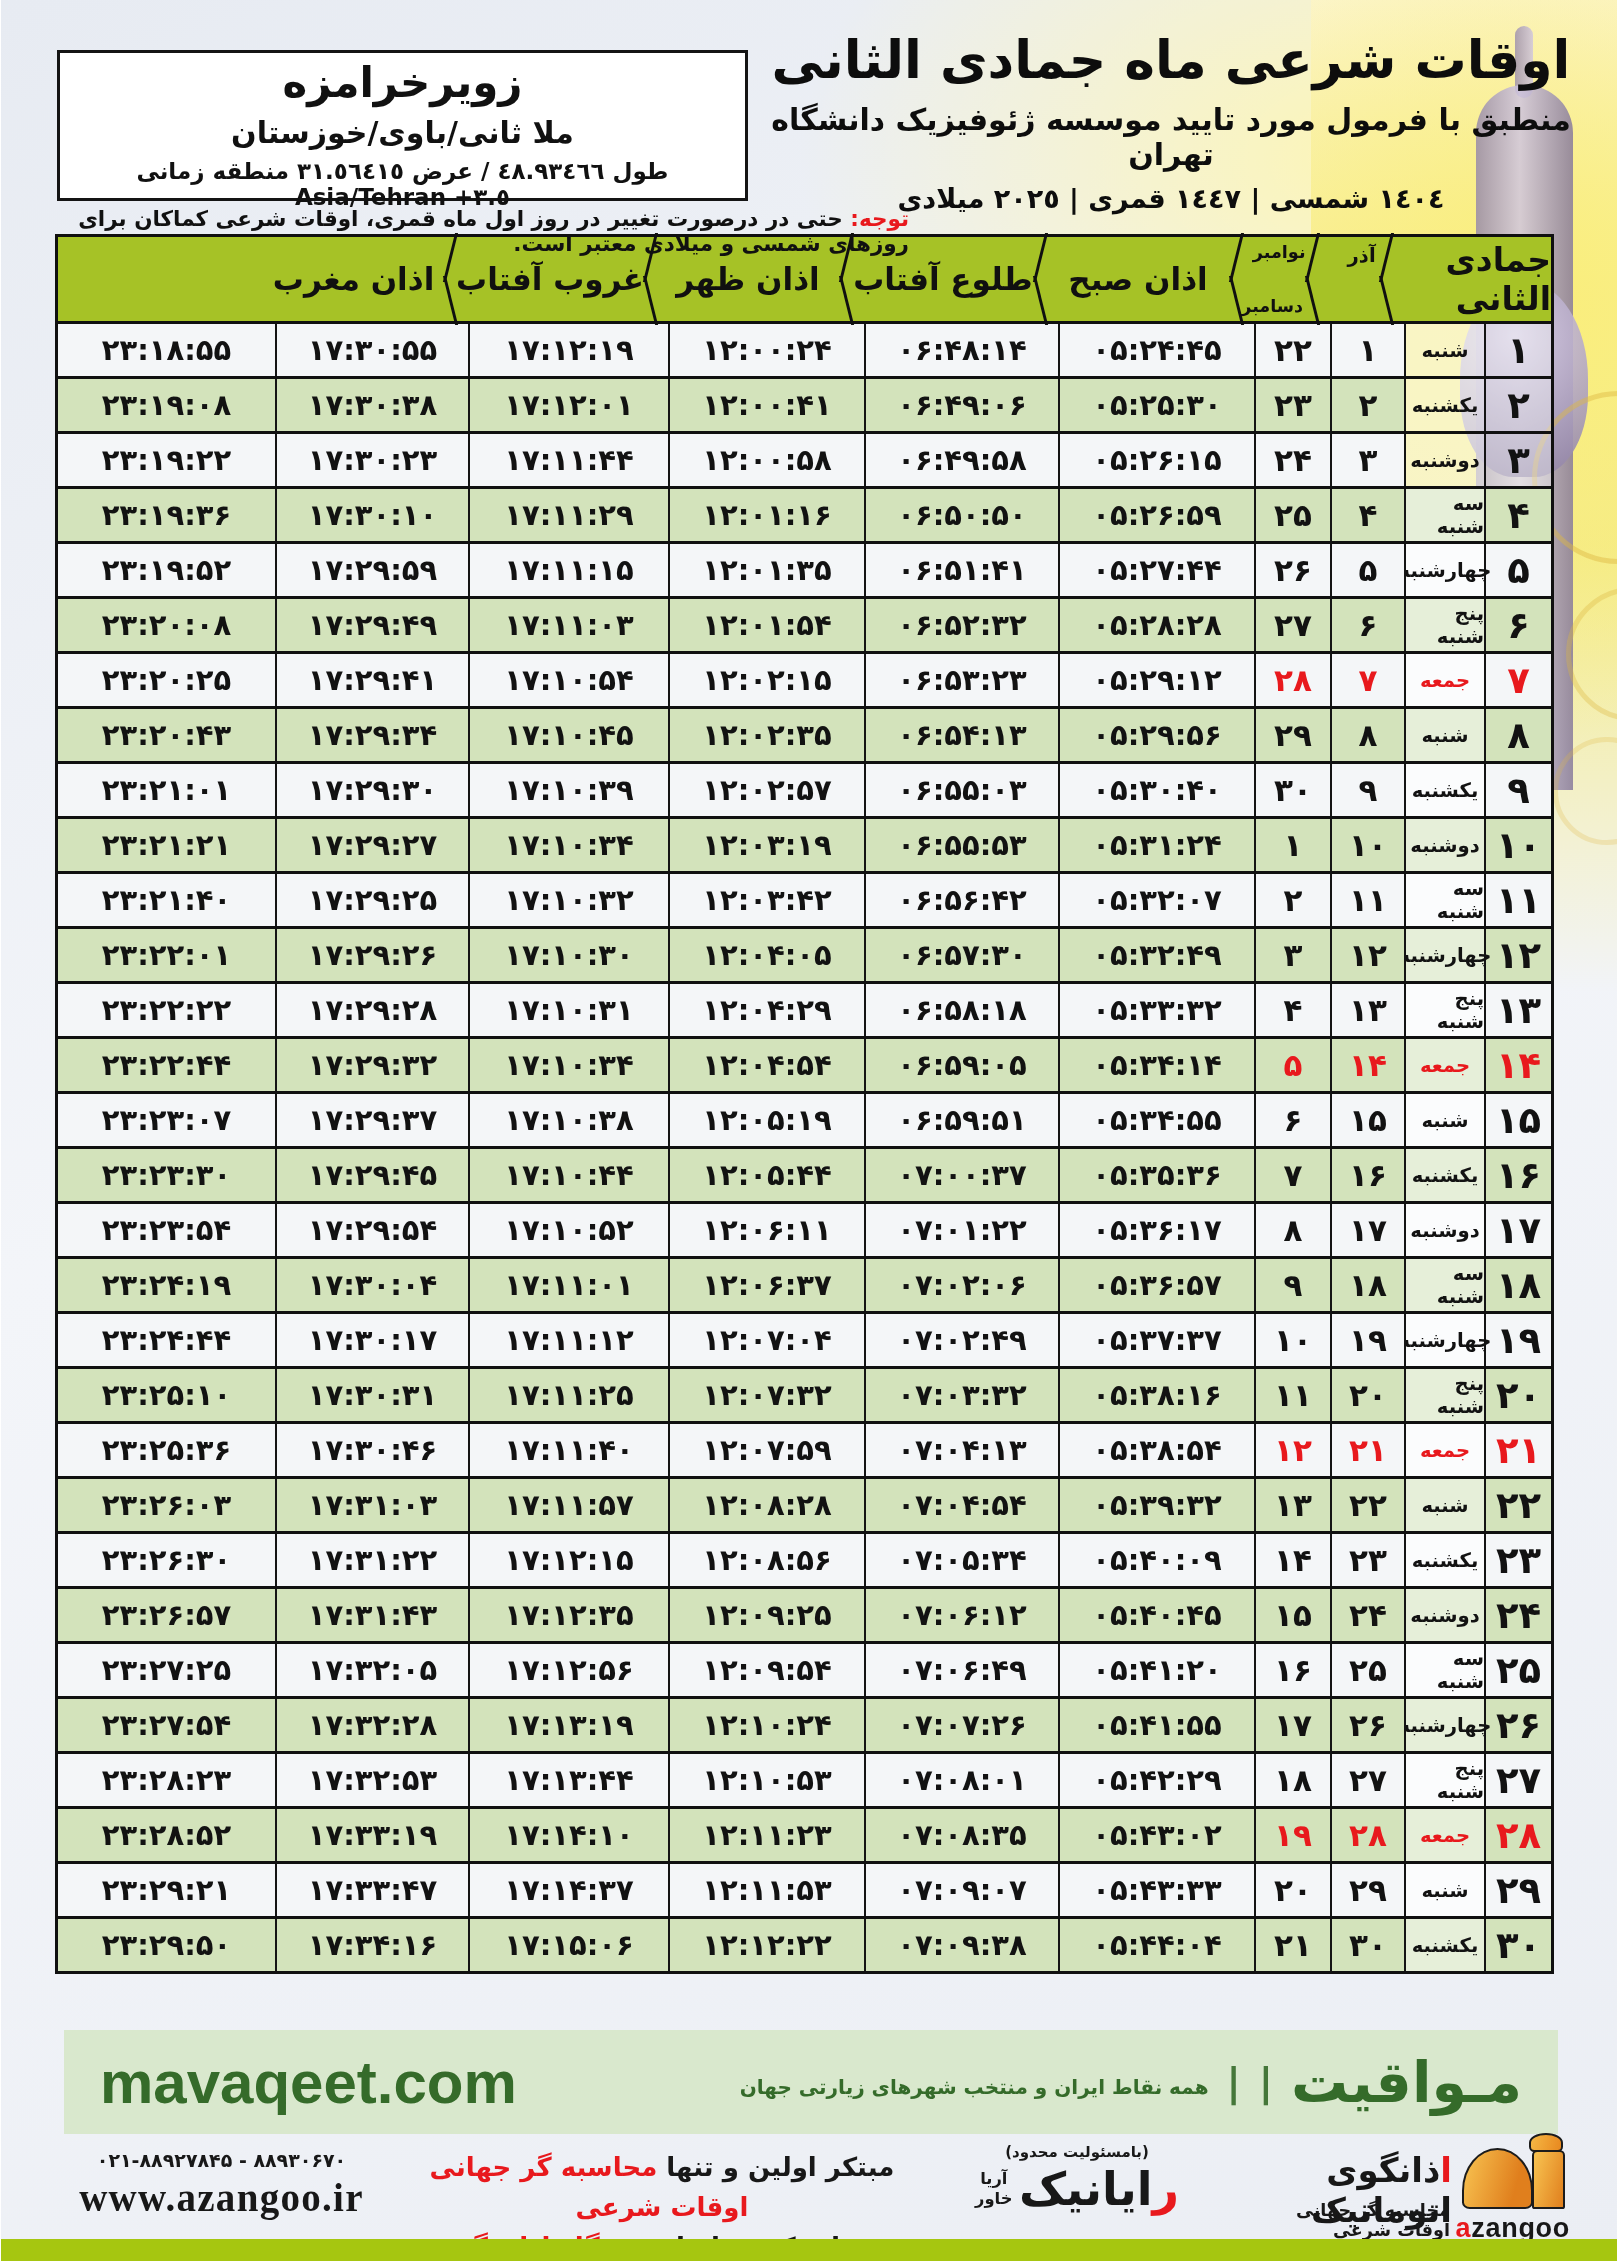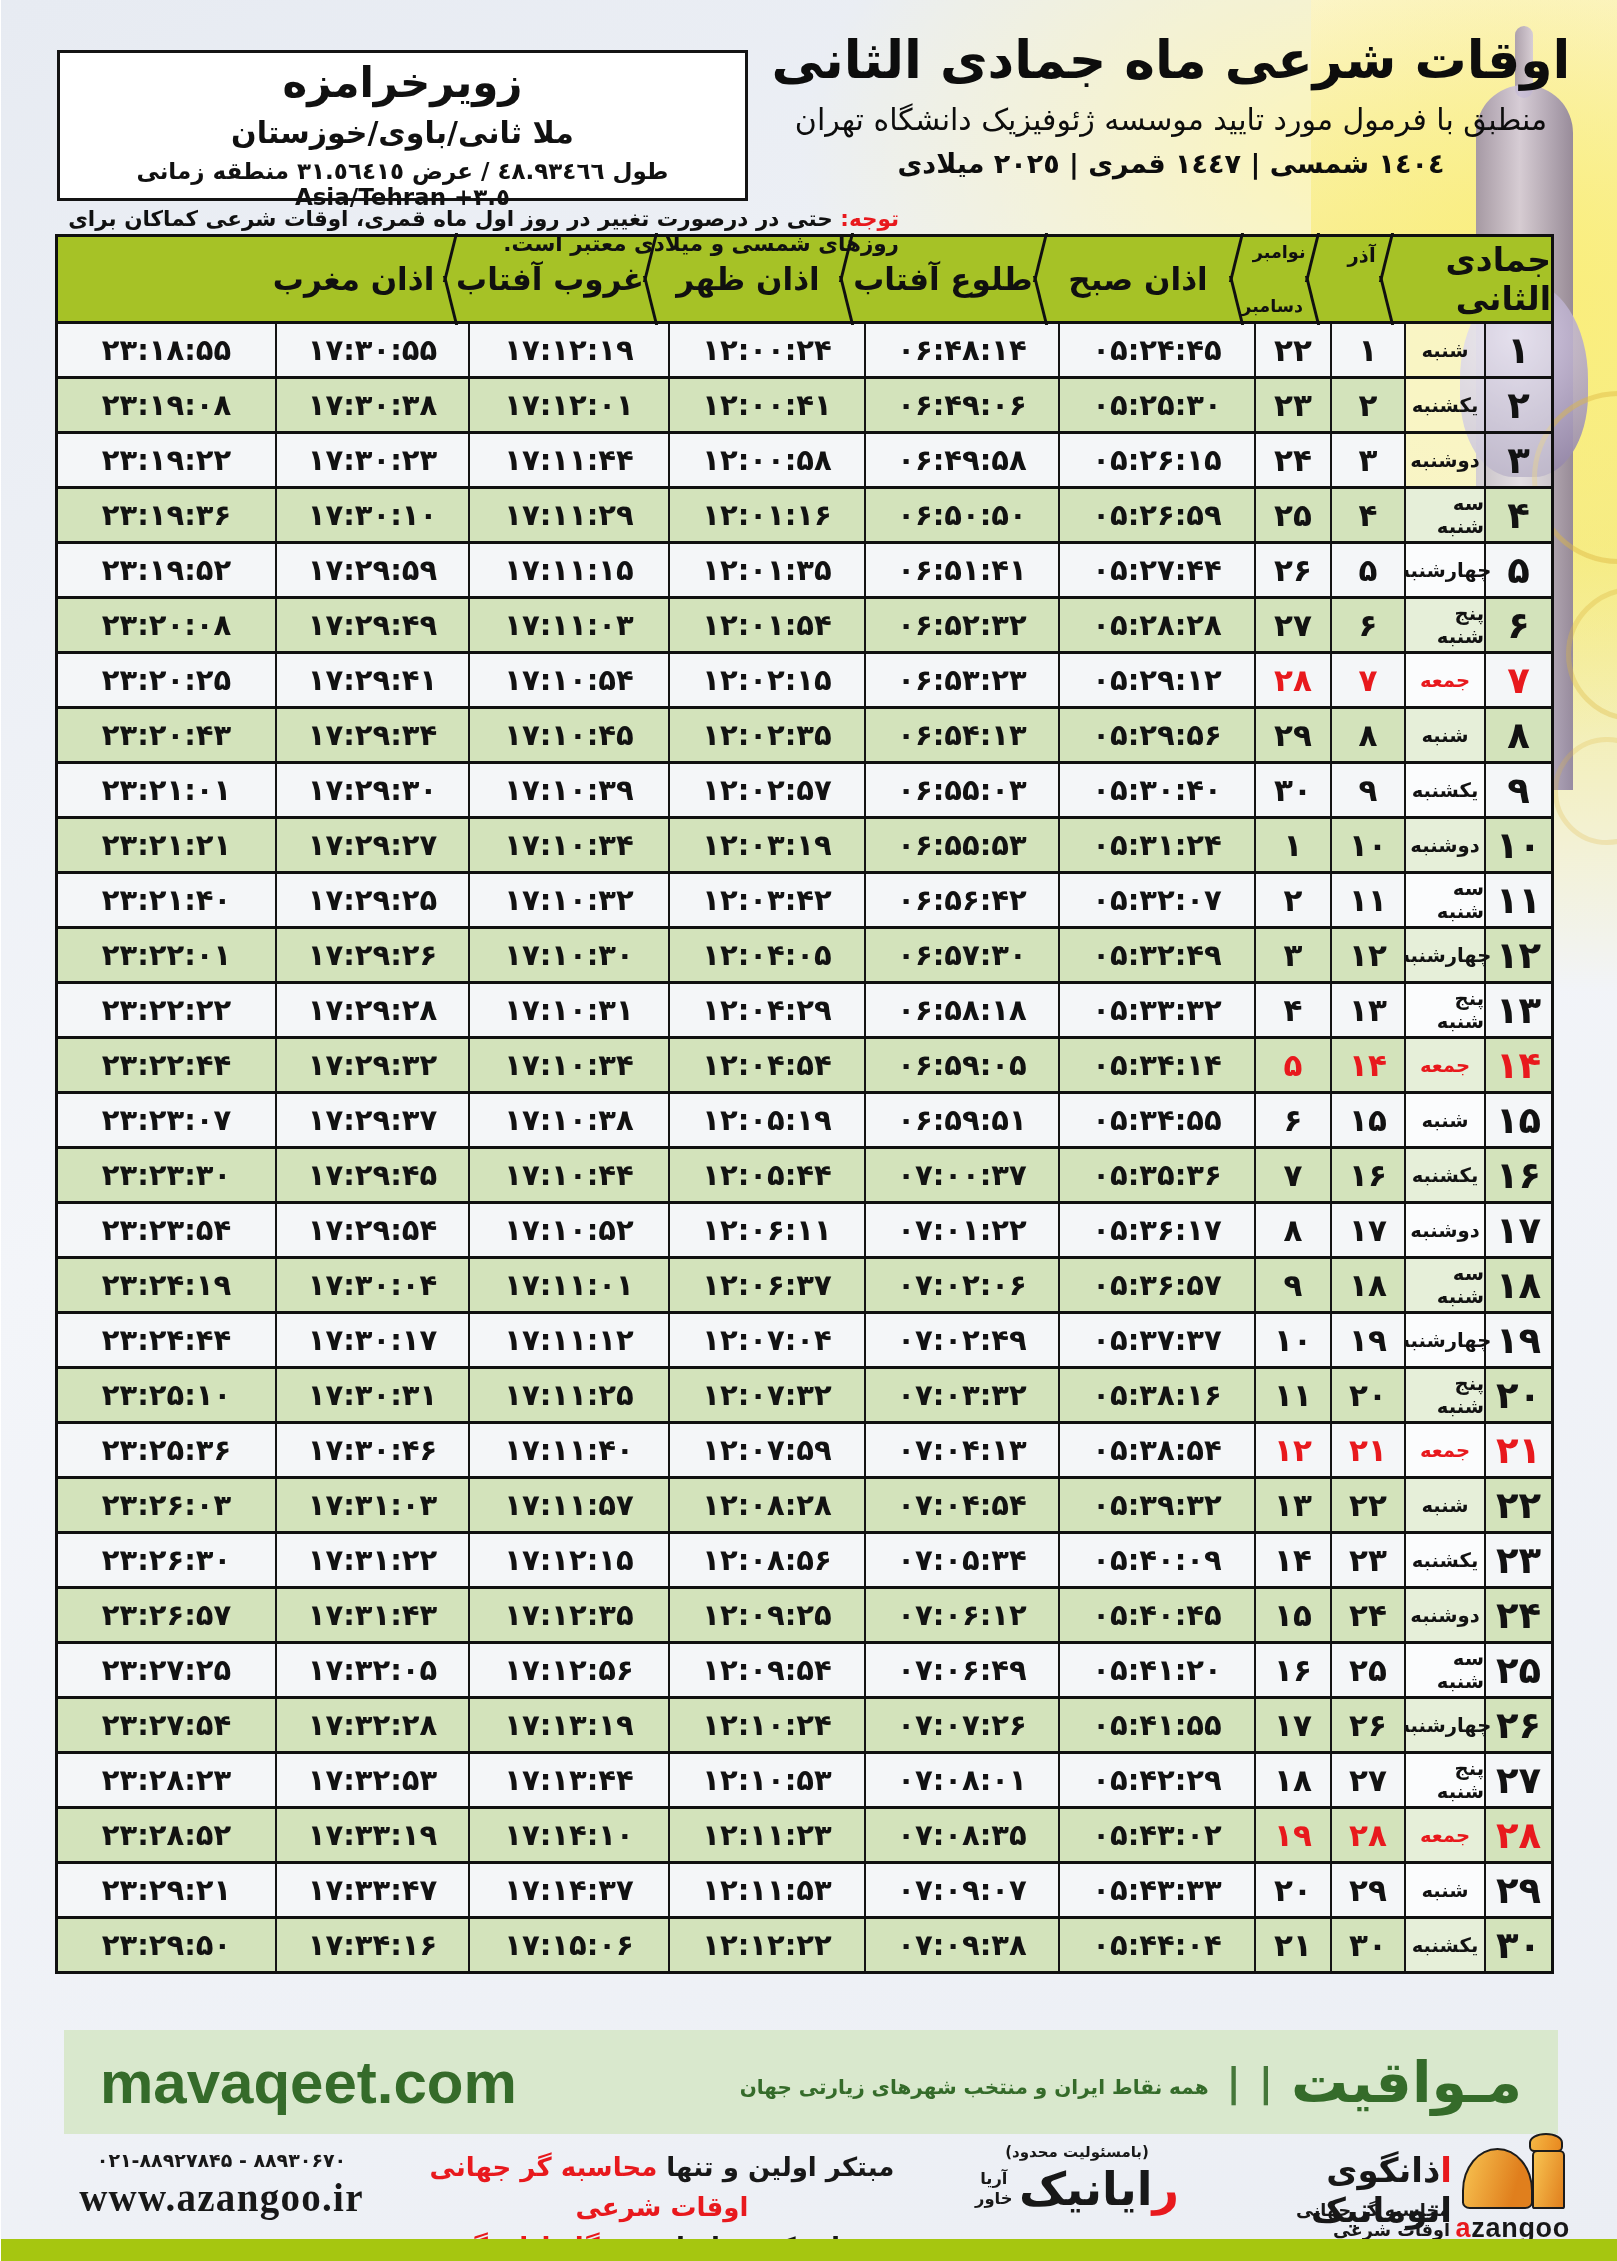--- a/index.html
+++ b/index.html
@@ -28,24 +28,24 @@
 
   
   .loc-box{position:absolute;left:57px;top:50px;width:685px;height:145px;background:#ffffff;
     border:3.3px solid #141414;z-index:2;text-align:center;color:#111}
   .loc-city{font-size:42px;font-weight:bold;margin-top:5.2px}
   .loc-region{font-size:30px;font-weight:bold;margin-top:8px}
   .loc-coords{font-size:23px;font-weight:bold;margin-top:7.8px}
 
   .title-block{position:absolute;left:770px;top:31px;width:802px;text-align:center;z-index:2;color:#0d0d0d}
   .main-title{font-size:52px;font-weight:bold;line-height:1.15}
-  .sub-title{font-size:30px;font-weight:normal;margin-top:11.7px}
+  .sub-title{font-size:30px;font-weight:bold;margin-top:11.7px}
   .date-line{font-size:27px;font-weight:bold;margin-top:10.4px}
 
-  .note-line{position:absolute;left:57px;top:206px;width:842px;z-index:2;direction:rtl;text-align:right;
+  .note-line{position:absolute;left:67px;top:206px;width:842px;z-index:2;direction:rtl;text-align:right;
     font-size:21.5px;font-weight:bold;color:#111}
   .note-label{color:#e8191d}
 
   
   .ptable{position:absolute;left:55px;top:234px;width:1499px;z-index:1;
     border:3.9px solid #101010;direction:rtl;box-sizing:border-box}
   .hrow{display:flex;direction:rtl;height:84px;background:#a6c226;border-bottom:3.9px solid #101010}
   .hcell{position:relative;display:flex;align-items:center;justify-content:center;
     font-weight:bold;color:#101010;box-sizing:border-box}
   .hcell:not(:first-child)::before{content:"";position:absolute;right:-2px;top:-3.9px;height:58%;width:3.3px;

